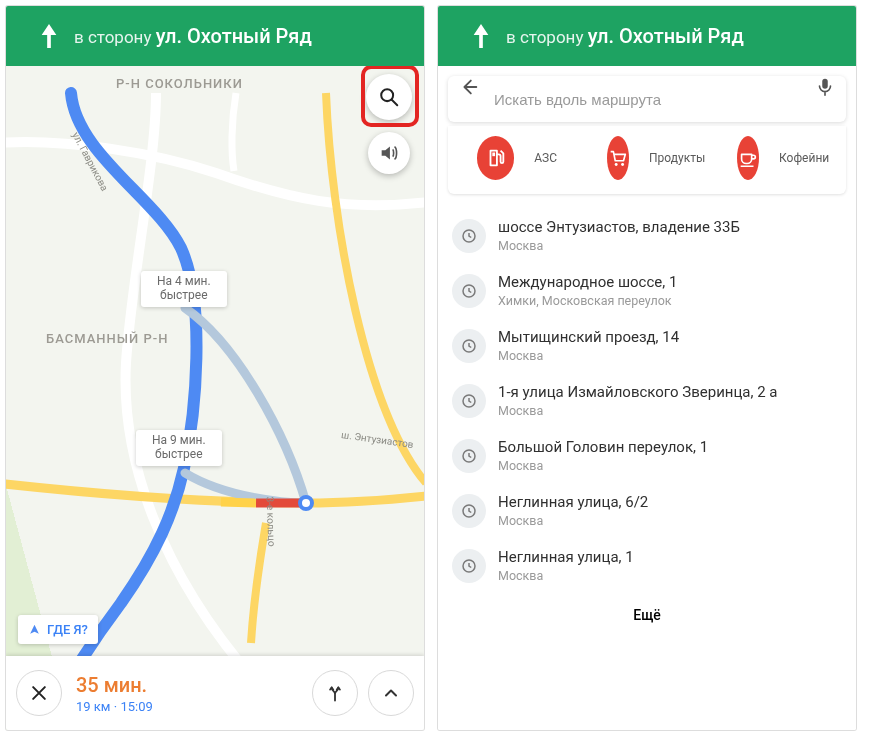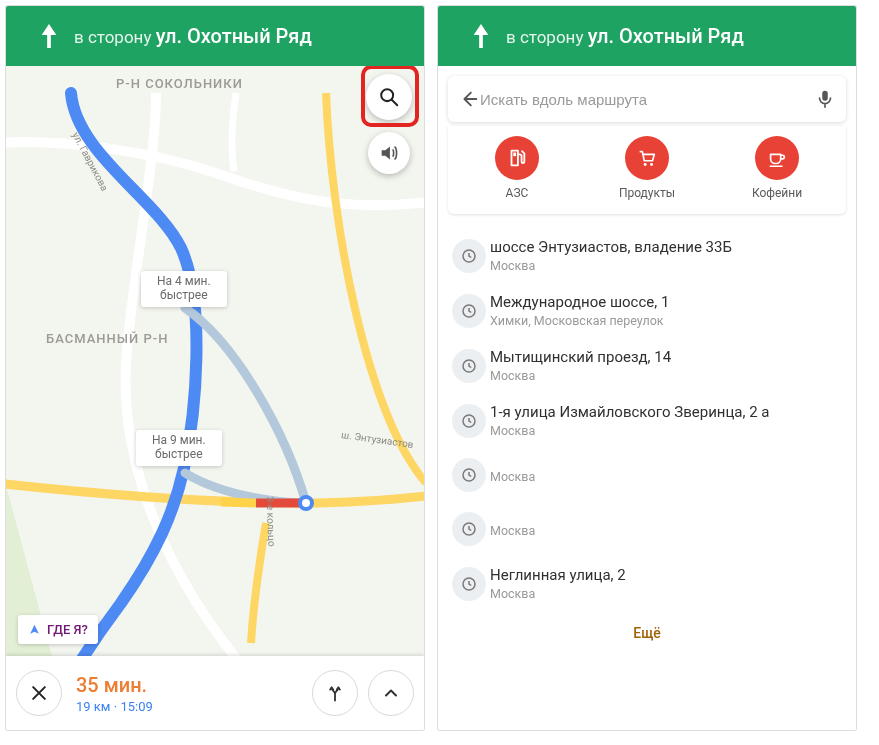--- a/index.html
+++ b/index.html
@@ -89,21 +89,21 @@
   }
   .fab.sound { top: 66px; right: 14px; }
 
   .where-btn {
     position: absolute;
     left: 12px; bottom: 86px;
     background: #fff;
     border-radius: 3px;
     box-shadow: 0 1px 4px rgba(0,0,0,.2);
     font-size: 13px;
-    color: #701a75;
+    color: #3b82f6;
     font-weight: 500;
     padding: 7px 10px;
     display: flex; align-items: center; gap: 6px;
   }
   .where-btn svg { width: 13px; height: 13px; }
 
   
   .bottom-bar {
     position: absolute;
     left: 0; right: 0; bottom: 0;
@@ -127,73 +127,73 @@
   .eta .t { font-size: 20px; font-weight: 500; color: #ec7d31; }
   .eta .d { font-size: 13px; color: #3b82f6; margin-top: 2px; }
 
   
   .search-bar {
     margin: 10px 10px 4px 10px;
     height: 46px;
     background: #fff;
     border-radius: 6px;
     box-shadow: 0 1px 4px rgba(0,0,0,.15);
-    display: flex; align-items: center;
+    display: flex; 
     padding: 0 10px;
-    gap: 0;
+    gap: 14px;
   }
   .search-bar input {
     flex: 1; border: none; outline: none;
     font-size: 15px; color: #333;
   }
   .search-bar input::placeholder { color: #9a9a9a; }
   .back-arrow, .mic { width: 22px; height: 22px; display:flex; align-items:center; justify-content:center; }
 
   .cats {
     display: flex; justify-content: space-around;
     padding: 10px 4px 14px 4px;
     background: #fff;
     margin: 0 10px;
     border-radius: 0 0 6px 6px;
     box-shadow: 0 1px 3px rgba(0,0,0,.12);
   }
-  .cat { display: flex; flex-direction: column; align-items: center; gap: 6px; width: 80px; }
+  .cat { display: flex; flex-direction: row; align-items: center; gap: 20px; width: 80px; }
   .cat .circle {
     width: 44px; height: 44px; border-radius: 50%;
     background: #e84236;
     display: flex; align-items: center; justify-content: center;
   }
   .cat .circle svg { width: 22px; height: 22px; fill: #fff; }
   .cat .label { font-size: 12px; color: #5a5a5a; }
 
   .history {
     flex: 1;
     background: #fff;
     margin: 14px 0 0 0;
     overflow-y: auto;
   }
   .hrow {
     display: flex; align-items: center;
     padding: 10px 14px;
-    gap: 4px;
+    gap: 12px;
   }
   .hrow .clkcircle {
     width: 34px; height: 34px; border-radius: 50%;
     background: #eceff1;
     display:flex;align-items:center;justify-content:center;
     flex-shrink: 0;
   }
   .hrow .clkcircle svg { width: 18px; height: 18px; stroke:#7a7a7a; fill:none; stroke-width:2; }
   .hrow .txt { flex:1; min-width:0; }
   .hrow .t1 { font-size: 15px; color: #303030; }
   .hrow .t2 { font-size: 12.5px; color: #9a9a9a; margin-top: 2px; }
   .more {
     text-align: center;
     padding: 14px;
-    color: #a16207;
+    color: #000000;
     font-size: 14px;
     font-weight: 500;
   }
 </style>
 </head>
 <body>
 
 <div class="phone">
   <div class="header">
     <div class="arrow-up">
@@ -398,41 +398,43 @@
         </div>
     </div>
     <div class="hrow">
       <div class="clkcircle">
           <svg viewBox="0 0 24 24">
             <circle cx="12" cy="12" r="8"></circle>
             <path d="M12 8v4l3 2"></path>
           </svg>
         </div>
       <div class="txt">
-          <div class="t2">Москва</div>
-        </div>
-    </div>
-    <div class="hrow">
-      <div class="clkcircle">
-          <svg viewBox="0 0 24 24">
-            <circle cx="12" cy="12" r="8"></circle>
-            <path d="M12 8v4l3 2"></path>
-          </svg>
-        </div>
-      <div class="txt">
-          <div class="t2">Москва</div>
-        </div>
-    </div>
-    <div class="hrow">
-      <div class="clkcircle">
-          <svg viewBox="0 0 24 24">
-            <circle cx="12" cy="12" r="8"></circle>
-            <path d="M12 8v4l3 2"></path>
-          </svg>
-        </div>
-      <div class="txt">
-          <div class="t1">Неглинная улица, 2</div>
+          <div class="t1">Большой Головин переулок, 1</div>
+          <div class="t2">Москва</div>
+        </div>
+    </div>
+    <div class="hrow">
+      <div class="clkcircle">
+          <svg viewBox="0 0 24 24">
+            <circle cx="12" cy="12" r="8"></circle>
+            <path d="M12 8v4l3 2"></path>
+          </svg>
+        </div>
+      <div class="txt">
+          <div class="t1">Неглинная улица, 6/2</div>
+          <div class="t2">Москва</div>
+        </div>
+    </div>
+    <div class="hrow">
+      <div class="clkcircle">
+          <svg viewBox="0 0 24 24">
+            <circle cx="12" cy="12" r="8"></circle>
+            <path d="M12 8v4l3 2"></path>
+          </svg>
+        </div>
+      <div class="txt">
+          <div class="t1">Неглинная улица, 1</div>
           <div class="t2">Москва</div>
         </div>
     </div>
     <div class="more">Ещё</div>
   </div>
 </div>
 
 </body></html>

